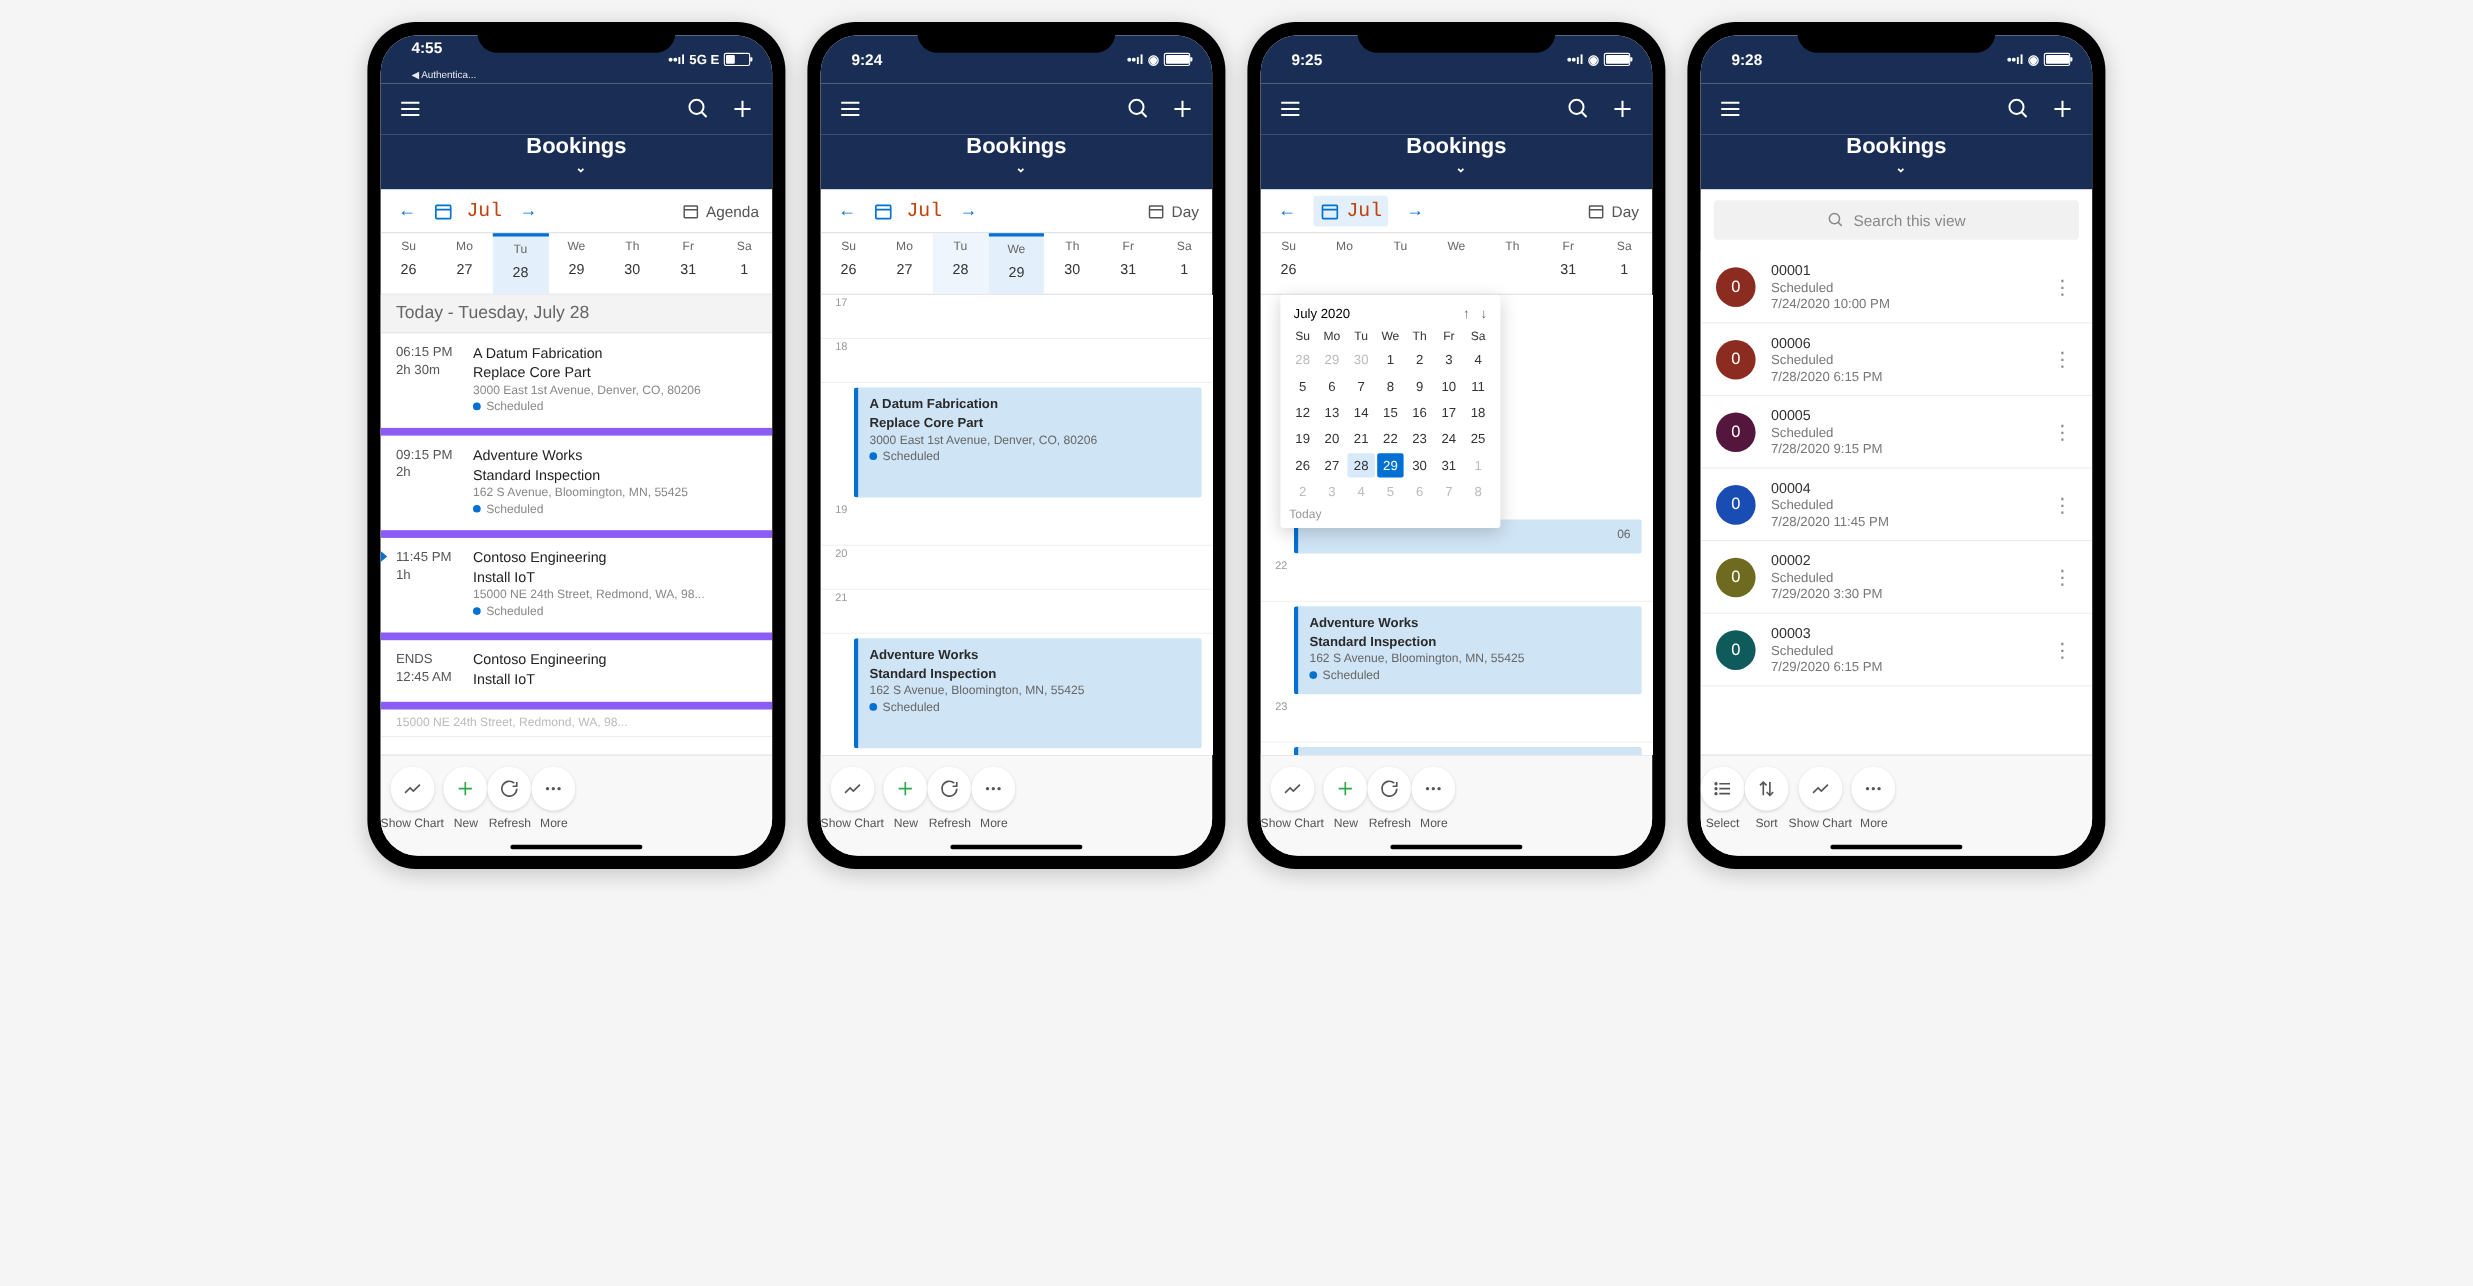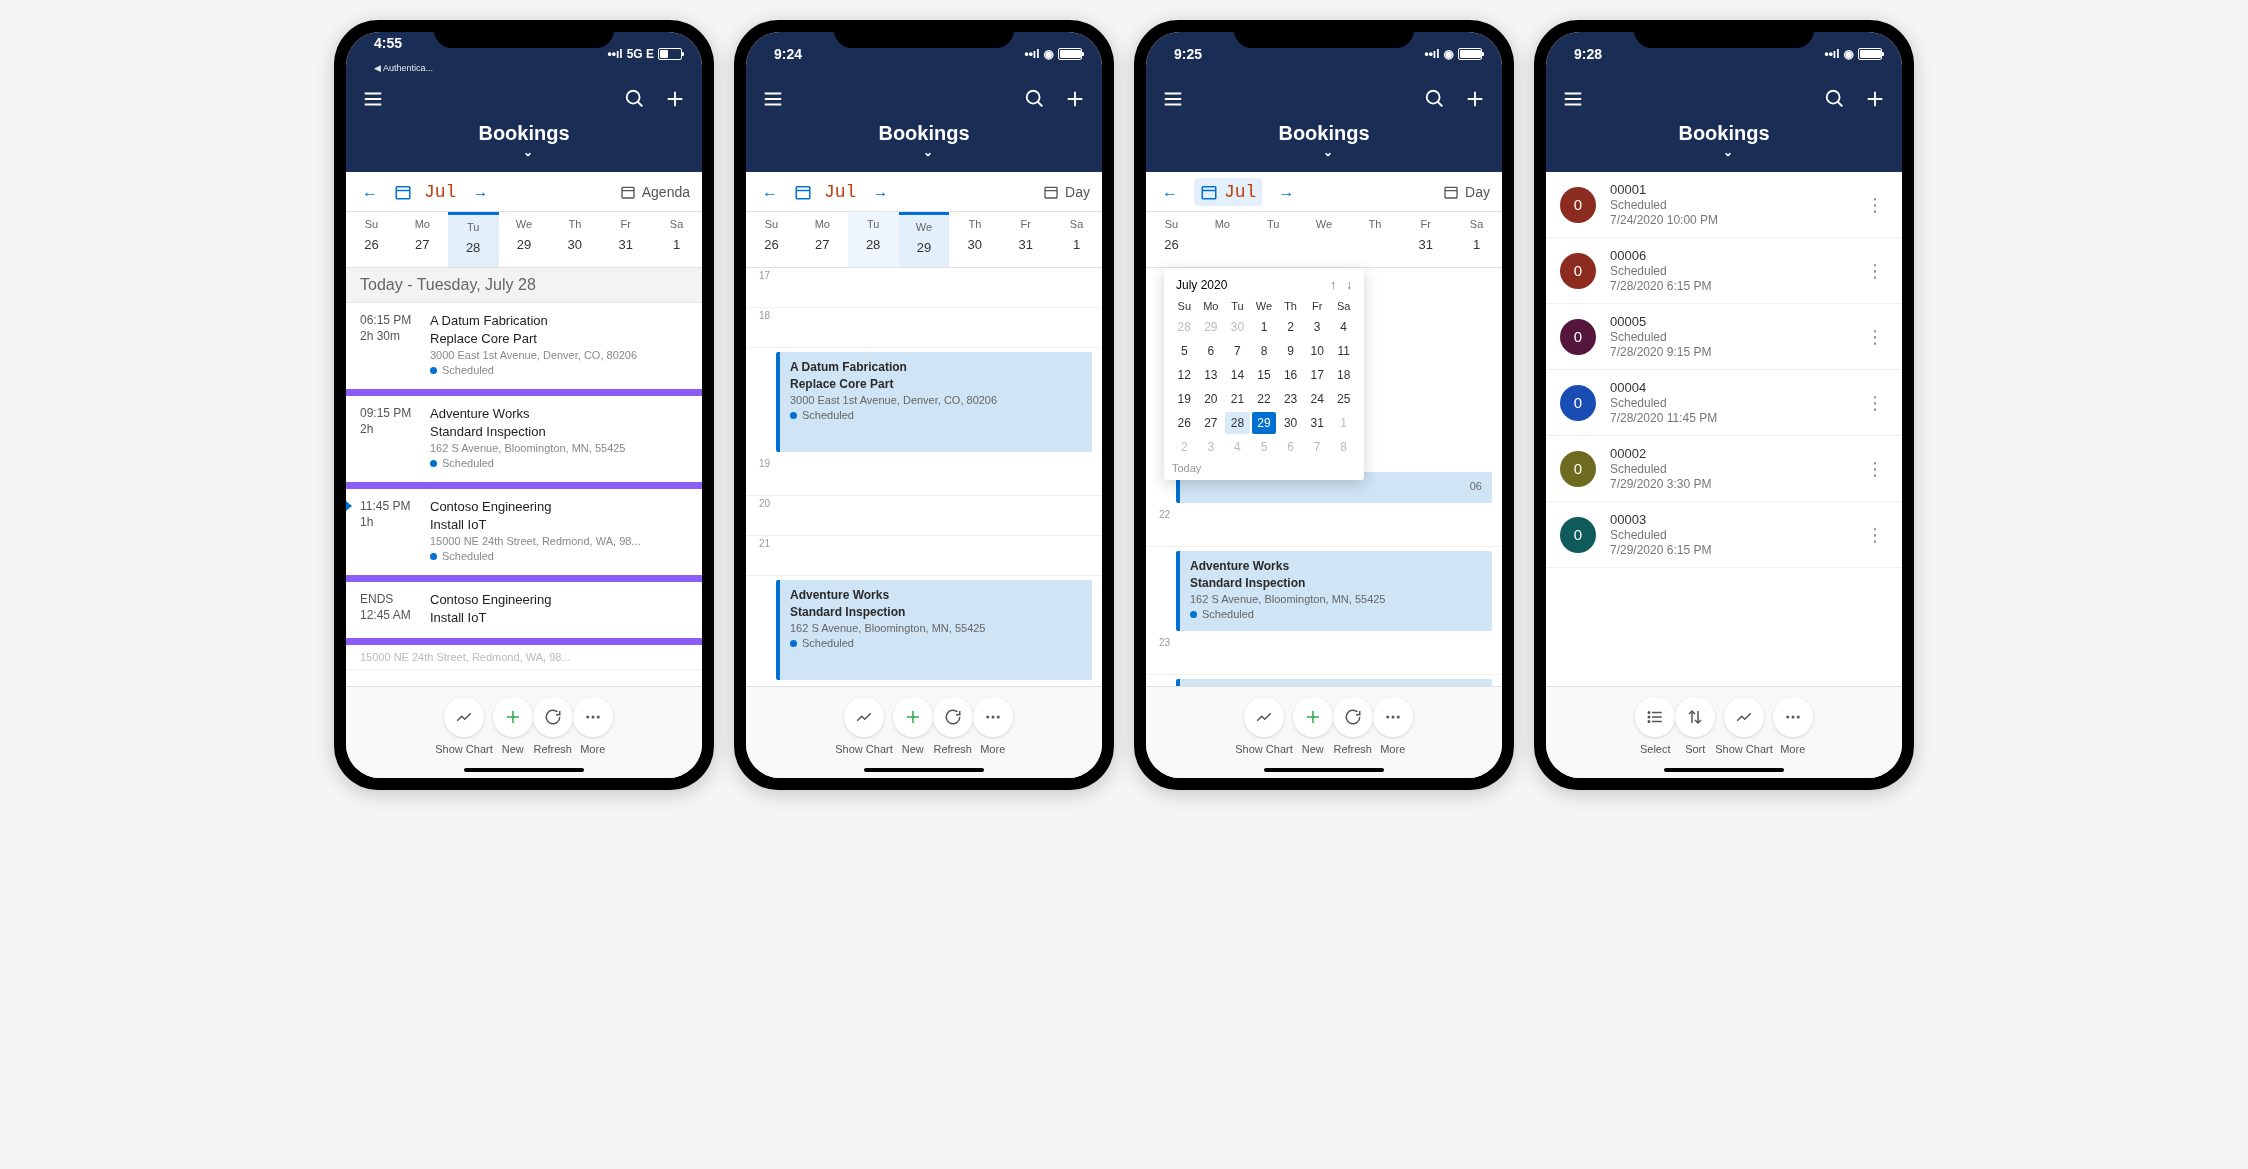--- a/index.html
+++ b/index.html
@@ -113,21 +113,21 @@
   width: 36px; height: 36px; border-radius: 50%; color: #fff;
   display: flex; align-items: center; justify-content: center; font-size: 15px;
   font-weight: 500; margin-right: 14px; flex-shrink: 0;
 }
 .list-body { flex: 1; }
 .list-body .line { font-size: 13px; color: #333; }
 .list-body .line.small { font-size: 12px; color: #777; margin-top: 1px; }
 .list-more { color: #888; font-size: 18px; padding: 0 4px; }
 .bottom-bar {
   height: 92px; background: #f8f8f8; border-top: 1px solid #e0e0e0;
-  display: flex; justify-content: center; align-items: flex-start; padding-top: 10px;
+  display: flex; justify-content: flex-start; align-items: flex-start; padding-top: 10px;
 }
 .bb-item { text-align: center; font-size: 11px; color: #555; }
 .bb-circle {
   width: 40px; height: 40px; border-radius: 50%; background: #fff;
   box-shadow: 0 1px 3px rgba(0,0,0,0.15); display: flex; align-items: center;
   justify-content: center; margin: 0 auto 6px;
 }
 .bb-circle svg { width: 18px; height: 18px; }
 .home-indicator {
   position: absolute; bottom: 6px; left: 50%; transform: translateX(-50%);
@@ -647,20 +647,27 @@
               <line x1="12" y1="4" x2="12" y2="20"></line>
               <line x1="4" y1="12" x2="20" y2="12"></line>
             </svg>
           </span>
       </div>
     </div>
     <div class="title-bar">
       <span>Bookings</span>
         <span class="chev">⌄</span>
     </div>
+    <div class="search-bar">
+      <svg width="16" height="16" viewBox="0 0 24 24" fill="none" stroke="#888" stroke-width="2">
+          <circle cx="10" cy="10" r="7"></circle>
+          <line x1="20" y1="20" x2="15" y2="15"></line>
+        </svg>
+      <span>Search this view</span>
+    </div>
     <div class="content" id="p4-list">
         <div class="list-item">
       <div class="list-avatar" style="background:#8c2b1f">0</div>
       <div class="list-body">
         <div class="line">00001</div>
         <div class="line small">Scheduled</div>
         <div class="line small">7/24/2020 10:00 PM</div>
       </div>
       <div class="list-more">⋮</div>
     </div>

